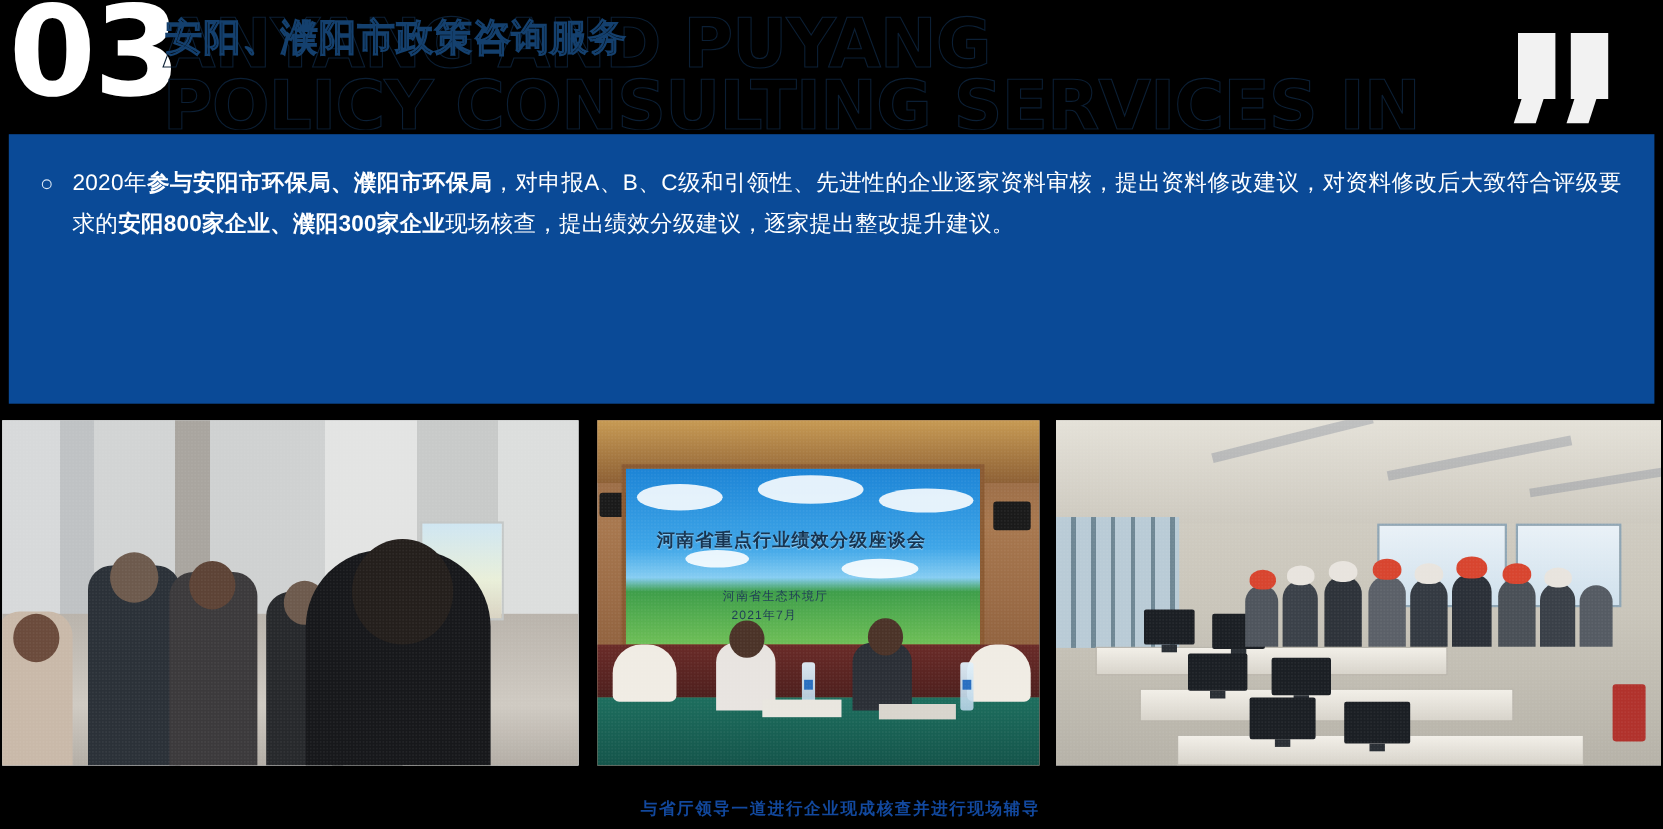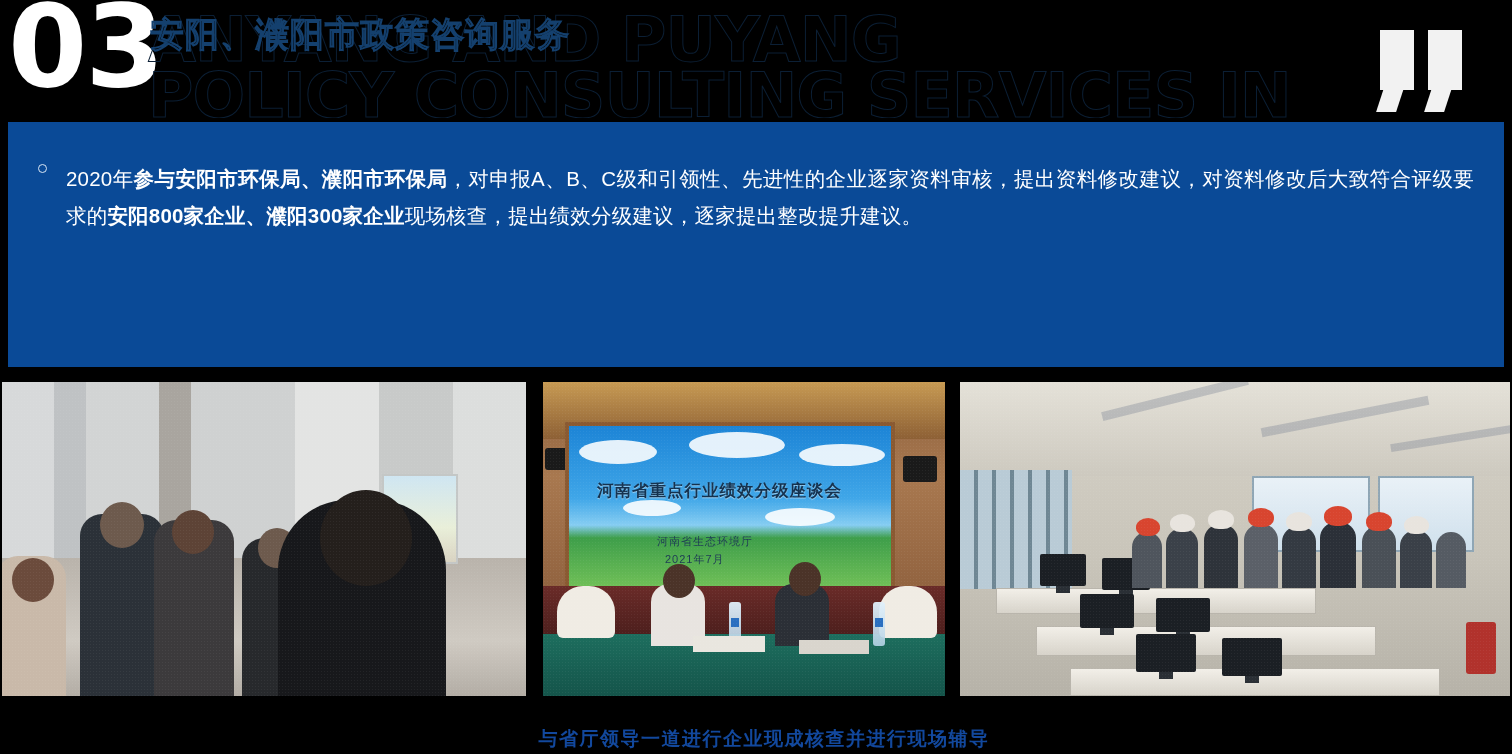--- a/index.html
+++ b/index.html
@@ -70,21 +70,20 @@
     border:1.6px solid #d8e6f5; border-radius:50%;
     vertical-align:middle;
   }
   .bullet-text {
     flex:1 1 auto;
     color:#ffffff;
     font-size:20.5px;
     line-height:37px;
     letter-spacing:0.2px;
     text-align:justify;
-    margin-top:12px;
   }
   .bullet-text b { font-weight:bold; }
 
   
   .photos { position:absolute; left:0; top:382px; width:1512px; height:314px; }
   .ph { position:absolute; top:0; height:314px; overflow:hidden; background:#cfcfcf; }
   .ph1 { left:2px;    width:524px; }
   .ph2 { left:543px;  width:402px; }
   .ph3 { left:960px;  width:550px; }
 
@@ -176,21 +175,21 @@
   .p3bin { position:absolute; background:#b1322c; border-radius:3px; }
 
   .grain { position:absolute; inset:0; pointer-events:none;
            background-image:radial-gradient(rgba(255,255,255,.05) 1px, transparent 1px);
            background-size:3px 3px; }
 
   
   .caption {
     position:absolute; left:0; top:726px; width:1512px;
     text-align:center; color:#12489d;
-    font-size:19px; font-weight:bold; letter-spacing:1.5px;padding-left:16px;
+    font-size:15px; font-weight:bold; letter-spacing:1.5px;padding-left:16px;
   }
 </style>
 </head>
 <body>
 
 <div class="slide">
 
   <div class="header">
 
     <div class="bignum">03</div>

